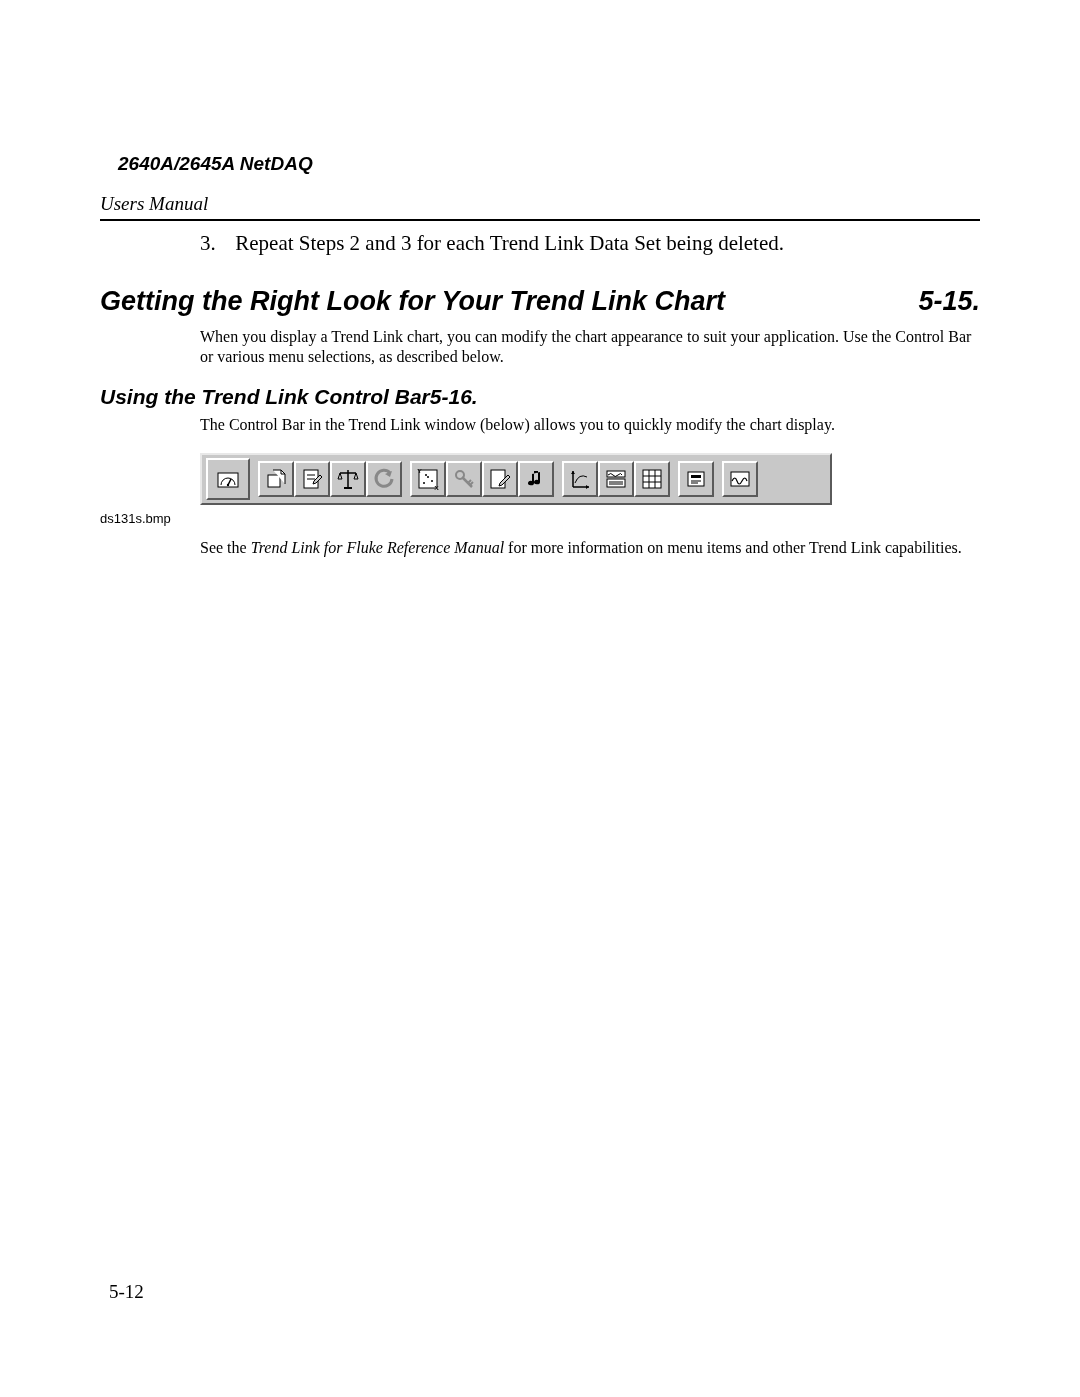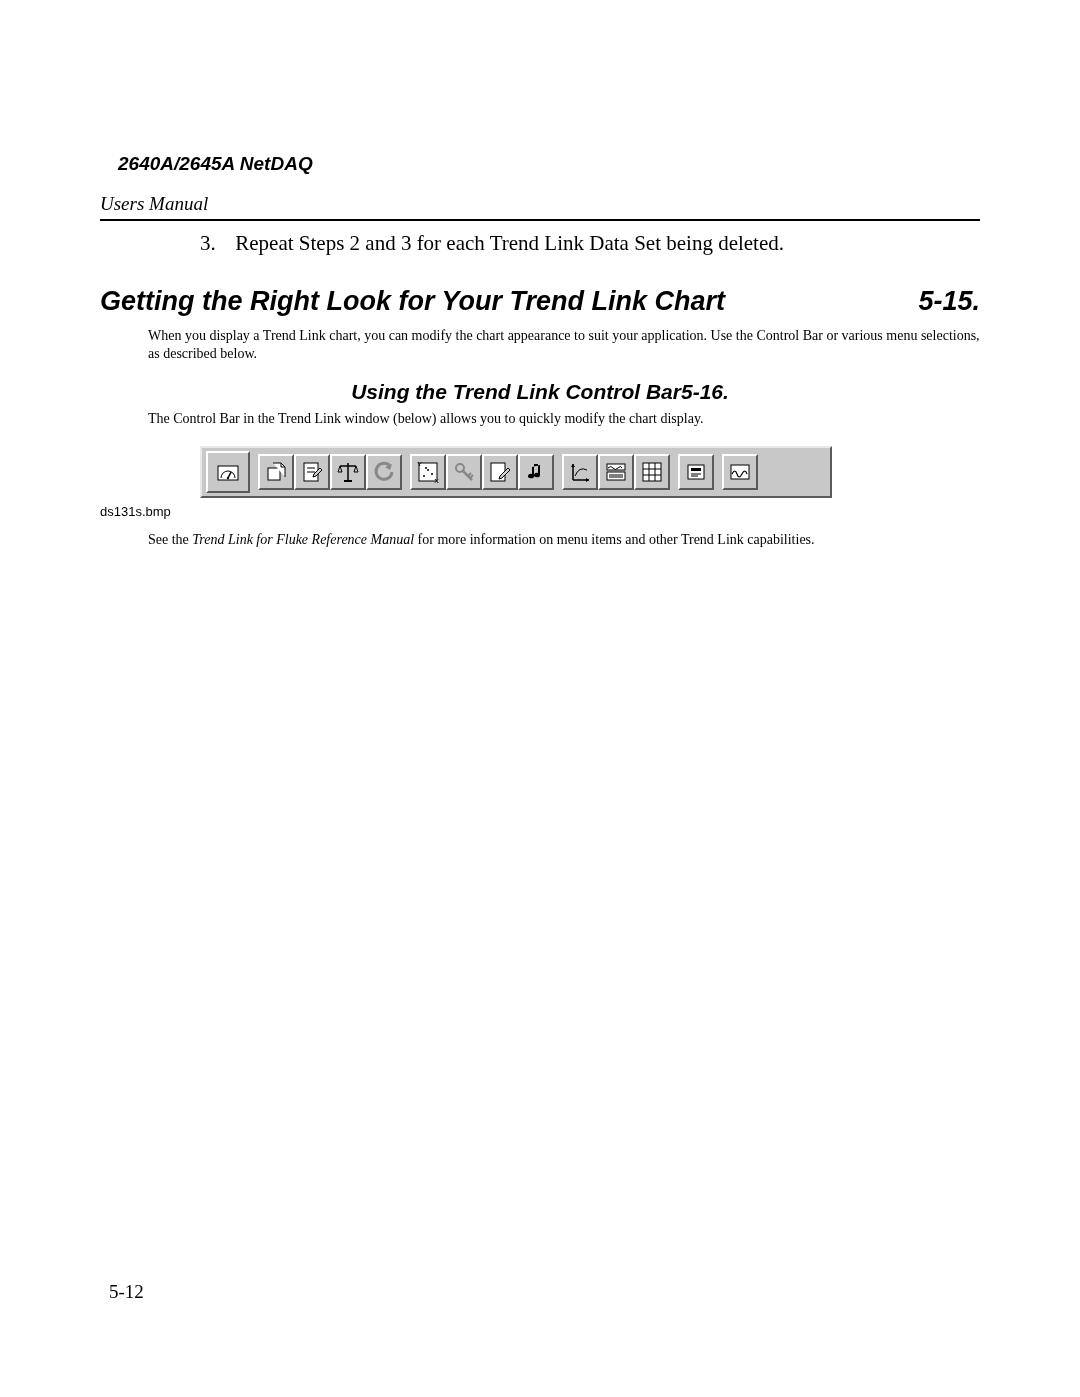--- a/index.html
+++ b/index.html
@@ -50,27 +50,27 @@
     justify-content: space-between;
     align-items: baseline;
     font-family: Arial, Helvetica, sans-serif;
     font-weight: bold;
     font-style: italic;
     font-size: 27px;
     margin: 30px 0 10px 0;
     gap: 16px;
   }
   .para {
-    font-size: 14px;
+    font-size: 16px;
     line-height: 1.25;
-    margin: 0 0 18px 48px;
+    margin: 0 0 18px 100px;
   }
   .h2row {
     display: flex;
-    justify-content: center;
+    justify-content: flex-start;
     align-items: baseline;
     font-family: Arial, Helvetica, sans-serif;
     font-weight: bold;
     font-style: italic;
     font-size: 21px;
     margin: 10px 0 6px 0;
   }
   .ref-italic {
     font-style: italic;
   }

